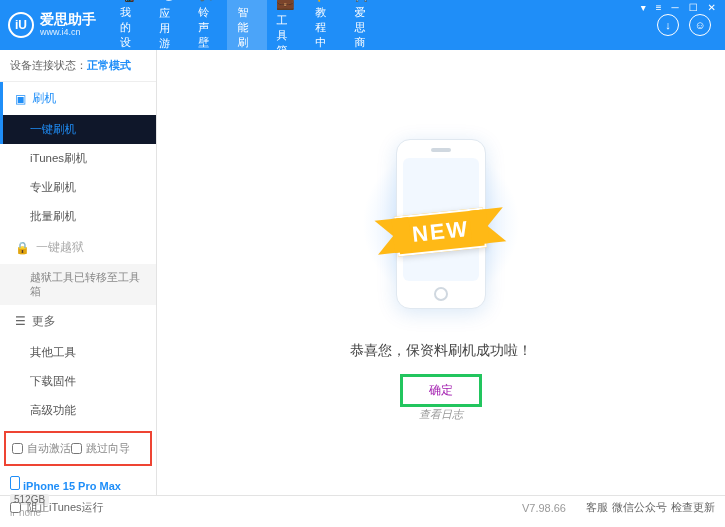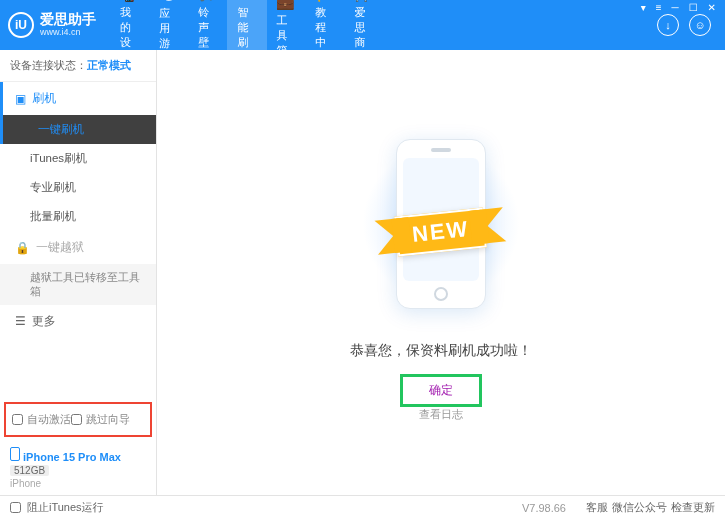--- a/index.html
+++ b/index.html
@@ -25,21 +25,21 @@
 
 .body { display: flex; height: 445px; }
 
 .sidebar { width: 157px; border-right: 1px solid #e3e3e3; display: flex; flex-direction: column; font-size: 12px; color: #555; }
 .status-bar { padding: 8px 10px; font-size: 11px; color: #666; border-bottom: 1px solid #eee; }
 .status-bar .mode { color: #1f8ef8; font-weight: bold; }
 
 .side-group-hdr { display: flex; align-items: center; gap: 6px; padding: 8px 12px; color: #1f8ef8; font-size: 12px; border-left: 3px solid #1f8ef8; }
 .side-group-hdr.gray { color: #aaa; border-left: 3px solid transparent; }
 .side-item { padding: 7px 10px 7px 30px; cursor: pointer; font-size: 11.5px; color: #555; }
-.side-item.active { background: #404040; color: #1f8ef8; border-left: 3px solid #1f8ef8; padding-left: 35px; }
+.side-item.active { background: #0f172a; color: #1f8ef8; border-left: 3px solid #1f8ef8; padding-left: 27px; }
 .side-item.sub { background: #f5f5f5; color: #888; font-size: 11px; line-height: 1.3; padding: 6px 12px 6px 30px; }
 
 .redbox { border: 2px solid #e43; margin: 6px 4px 4px 4px; padding: 8px 6px; display: flex; gap: 0; font-size: 11px; color: #888; }
 .checkbox { display: flex; align-items: center; gap: 4px; cursor: pointer; }
 .checkbox input { width: 11px; height: 11px; }
 
 .device-info { padding: 6px 10px; font-size: 11px; color: #1f8ef8; }
 .device-info .name { font-weight: bold; }
 .device-info .storage { display: inline-block; background: #eee; color: #666; padding: 0 4px; border-radius: 2px; font-size: 10px; margin-top: 2px; }
 .device-info .type { color: #aaa; font-size: 10px; margin-top: 2px; }
@@ -52,21 +52,21 @@
 .phone-screen { flex: 1; width: 76px; background: #eaf4ff; border-radius: 6px; margin: 6px 0; opacity: 0.6; }
 .phone-home { width: 14px; height: 14px; border: 2px solid #d0d8e0; border-radius: 50%; margin-bottom: 7px; }
 .glow { position: absolute; width: 170px; height: 170px; background: radial-gradient(circle, rgba(130,190,255,0.4) 0%, rgba(130,190,255,0) 65%); border-radius: 50%; z-index: -1; }
 .new-banner { position: absolute; transform: rotate(-6deg); background: #ffb916; color: #fff; font-weight: 900; font-size: 22px; letter-spacing: 2px; padding: 5px 14px; border: 2px solid #fff; box-shadow: 0 2px 6px rgba(0,0,0,0.15); top: 88px; }
 .new-banner::before, .new-banner::after { content: ''; position: absolute; top: 0; width: 0; height: 0; border: 17px solid #ffb916; }
 .new-banner::before { left: -22px; border-left-color: transparent; }
 .new-banner::after { right: -22px; border-right-color: transparent; }
 
 .success-text { margin-top: 18px; font-size: 14px; color: #444; }
 .ok-btn { margin-top: 14px; padding: 5px 26px; border: 3px solid #22c55e; background: #fff; font-size: 12px; cursor: pointer; color: #a21caf; }
-.log-link { font-size: 11px; color: #999; cursor: pointer; }
+.log-link { font-size: 11px; color: #999; cursor: pointer; font-style: italic; }
 
 .footer { height: 24px; border-top: 1px solid #e3e3e3; display: flex; align-items: center; padding: 0 10px; font-size: 11px; color: #666; }
 .footer .left { display: flex; align-items: center; gap: 6px; }
 .footer .spacer { flex: 1; }
 .footer .version { color: #999; margin-right: 20px; }
 .footer .links { display: flex; gap: 4px; }
 .footer .links span { cursor: pointer; }
 .phone-mini { display: inline-block; width: 10px; height: 14px; border: 1.5px solid #1f8ef8; border-radius: 2px; position: relative; }
 </style>
 </head>
@@ -145,20 +145,25 @@
     <div class="side-group-hdr gray">
       <span>🔒</span>
       <span>一键越狱</span>
     </div>
     <div class="side-item sub">越狱工具已转移至工具箱</div>
 
     <div class="side-group-hdr gray" style="color:#666">
       <span>☰</span>
       <span>更多</span>
     </div>
+    <div id="g3">
+        <div class="side-item">其他工具</div>
+        <div class="side-item">下载固件</div>
+        <div class="side-item">高级功能</div>
+      </div>
 
     <div style="flex:1"></div>
 
     <div class="redbox">
       <label class="checkbox">
         <input type="checkbox" style="">
           <span>自动激活</span>
       </label>
       <label class="checkbox">
         <input type="checkbox" style="">

